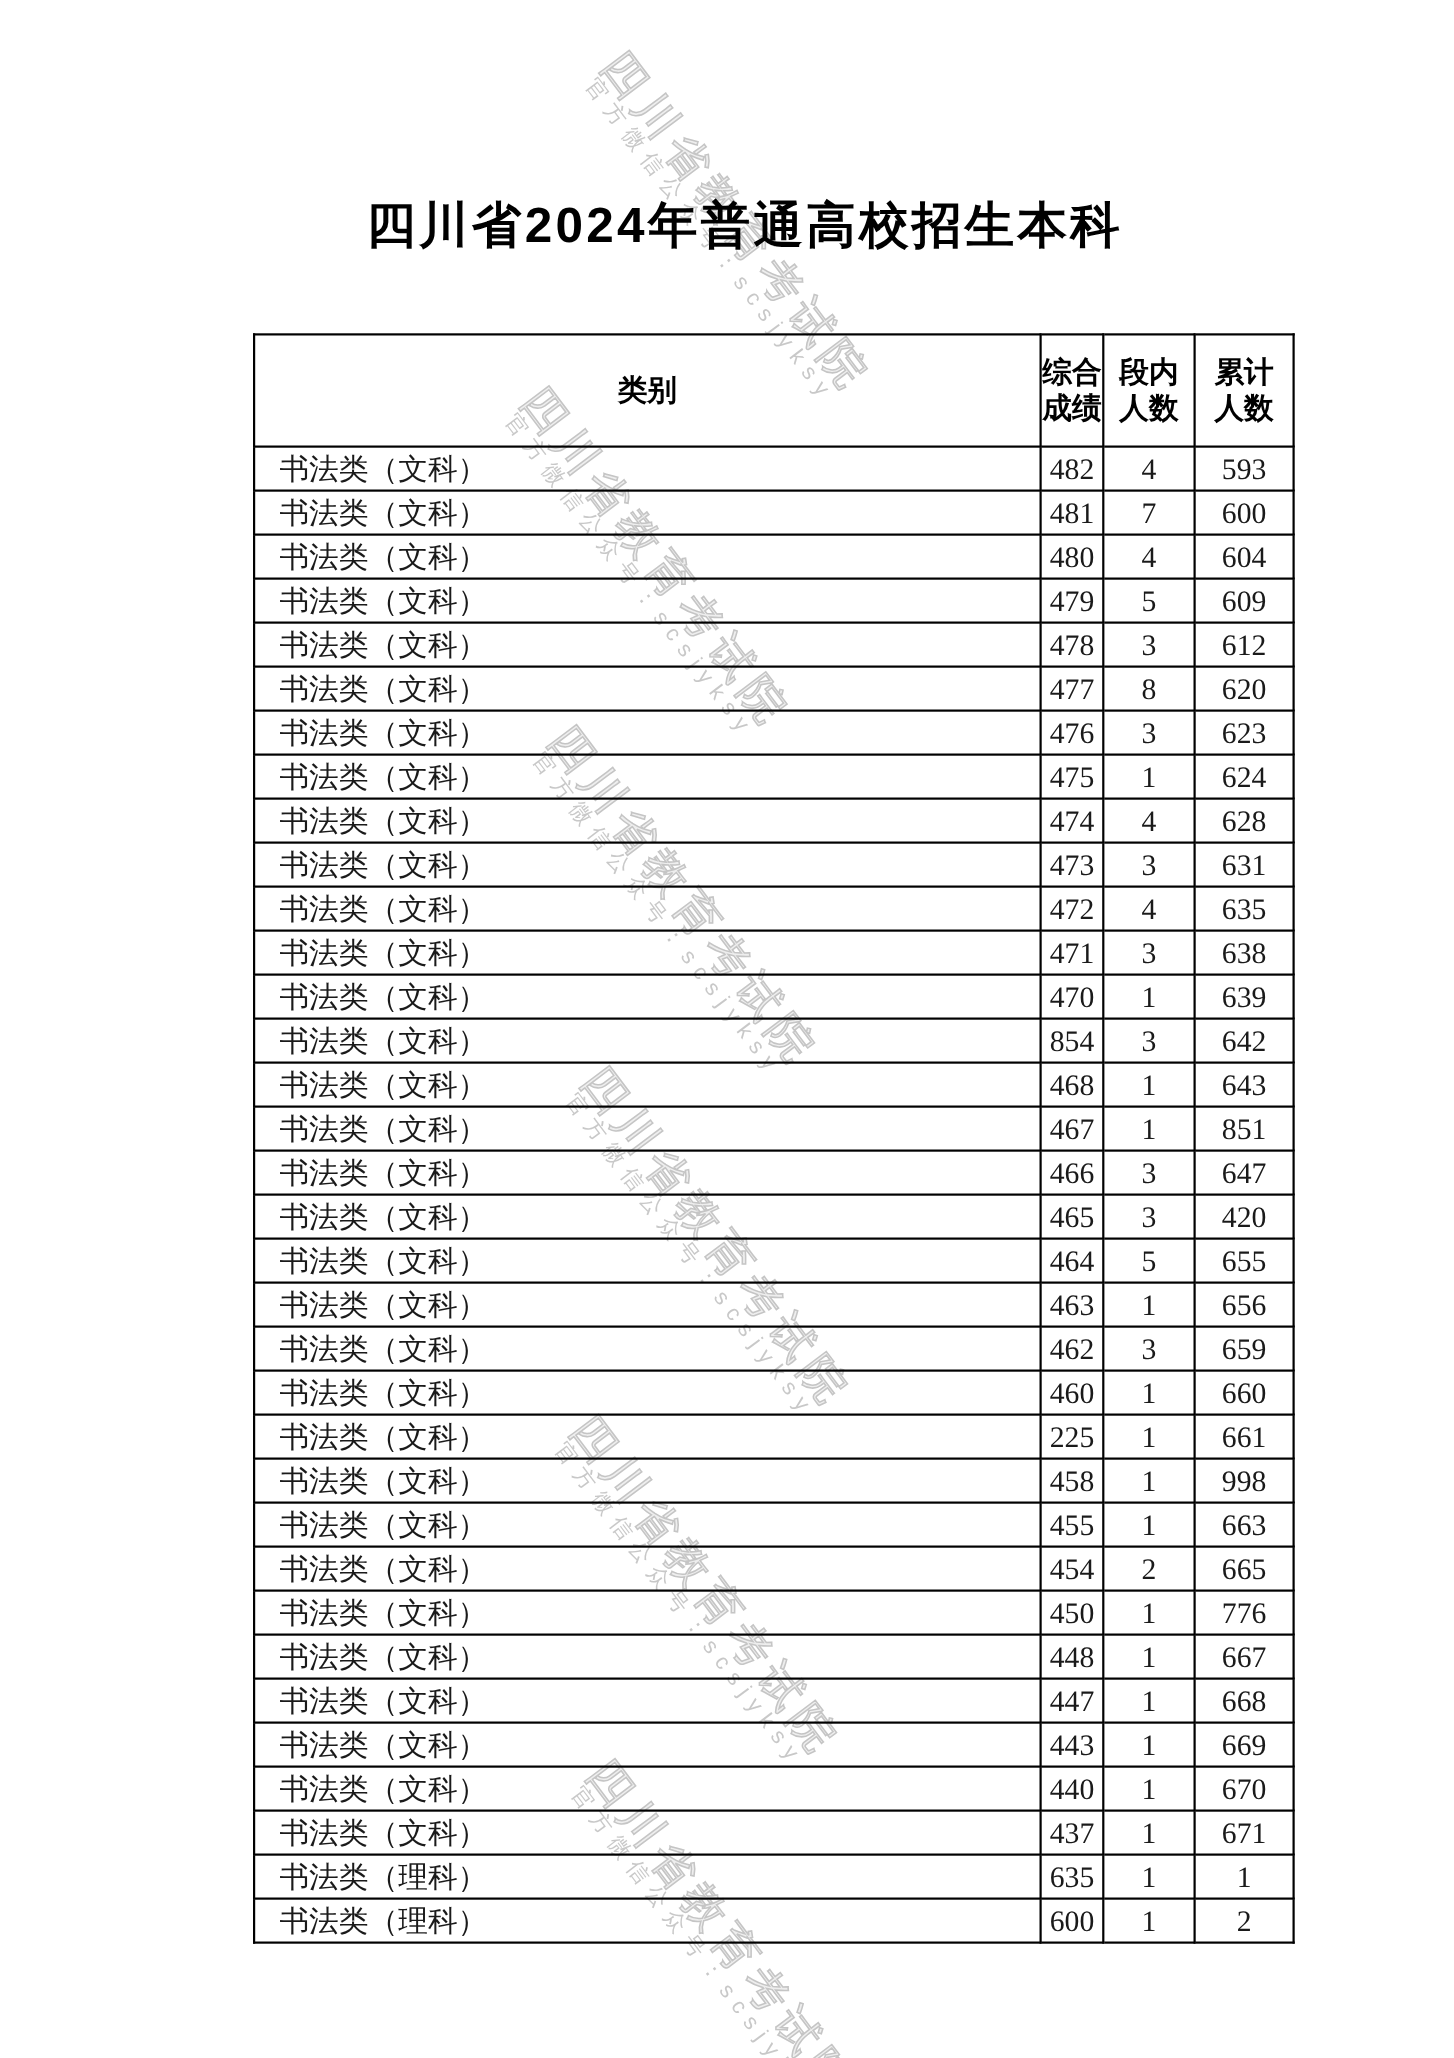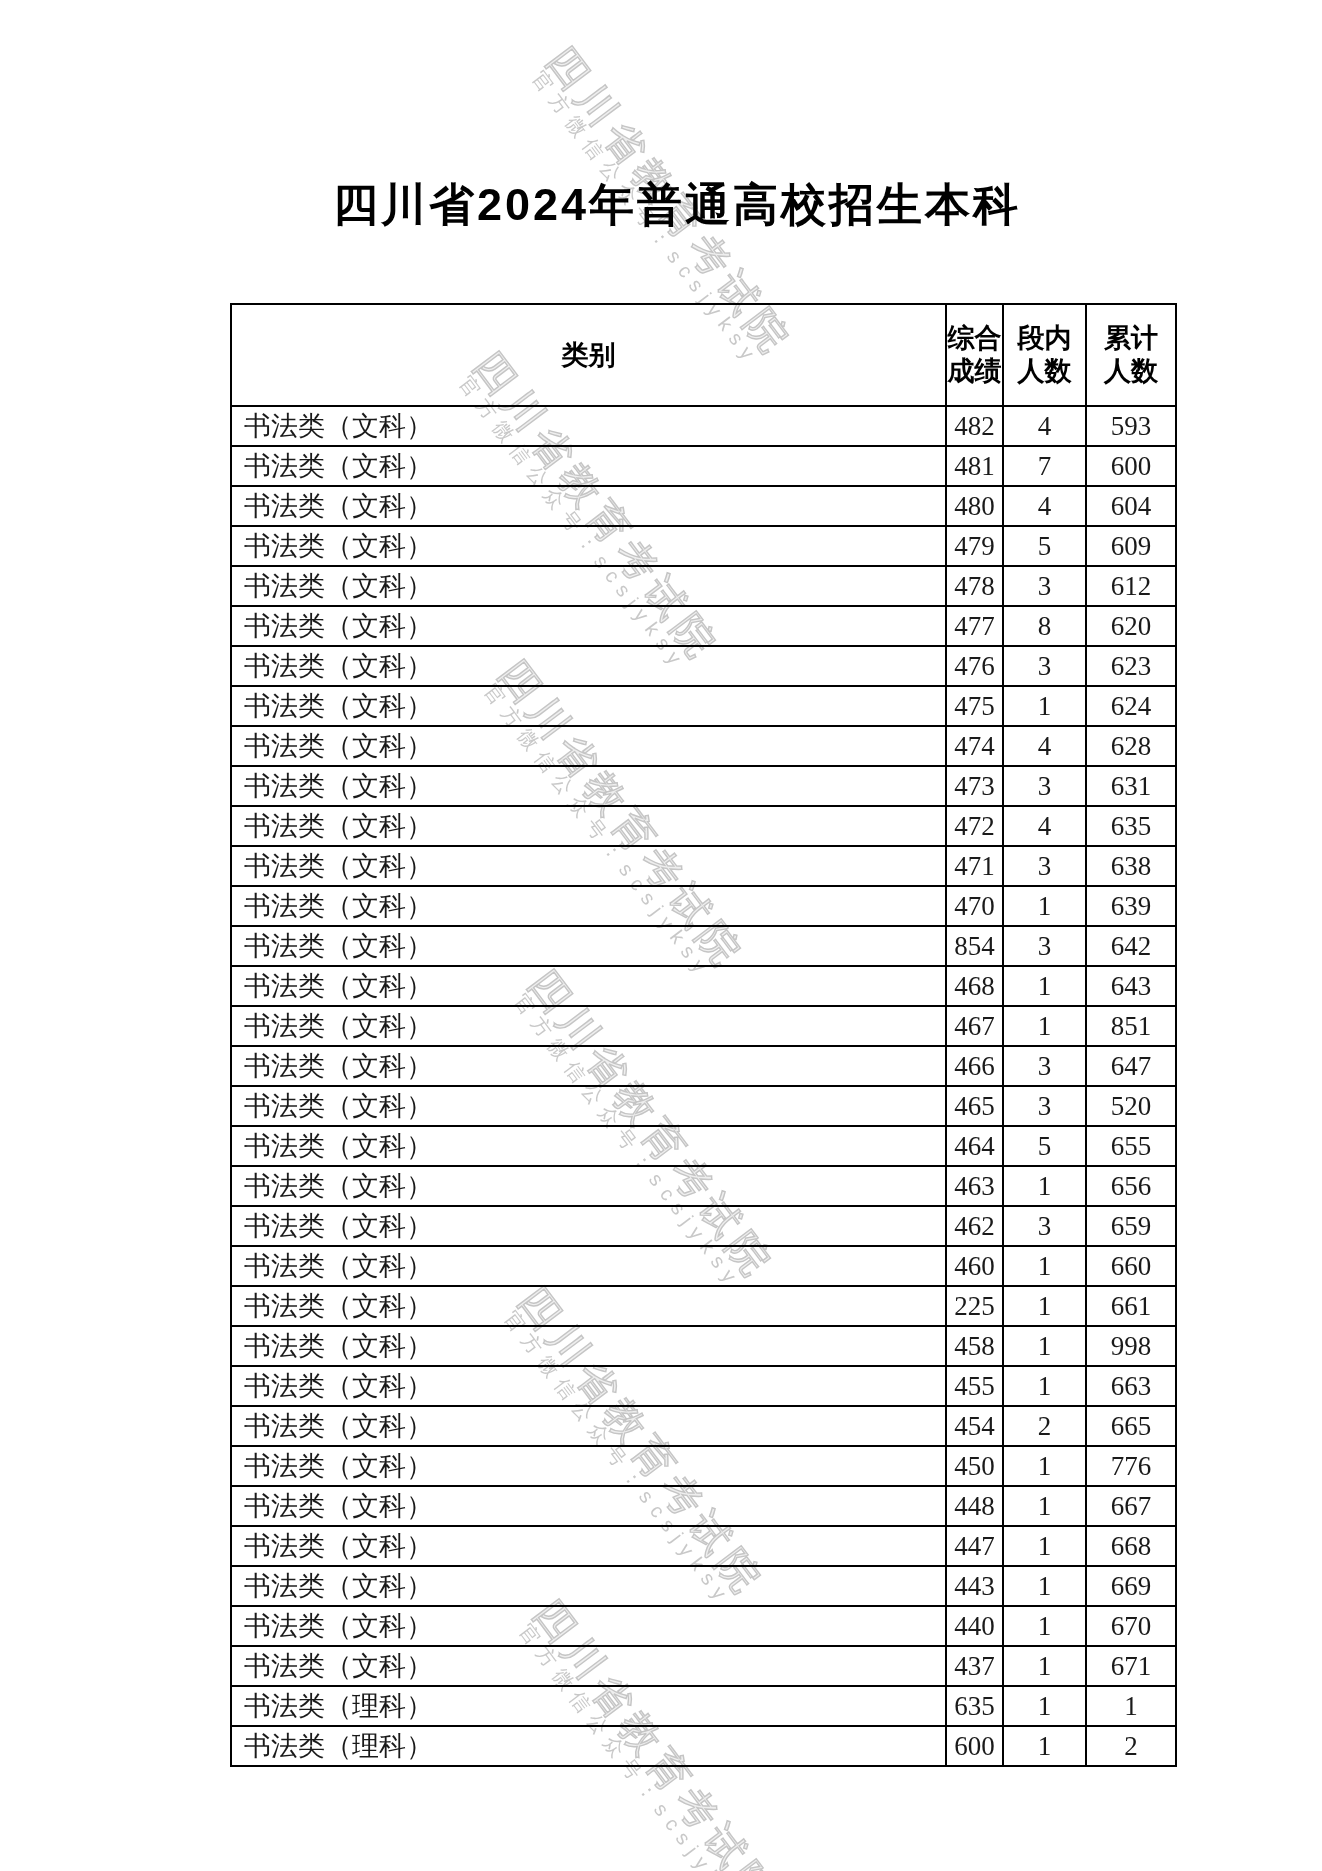--- a/index.html
+++ b/index.html
@@ -90,21 +90,21 @@
     white-space: pre-line;
     color: #000000;
   }
   .score-table td {
     height: 38px;
     font-family: "Liberation Serif", "DejaVu Serif", serif;
     font-size: 27px;
     vertical-align: middle;
     color: #1a1a1a;
   }
-  td.cell-category { text-align: left; padding-left: 12px; }
+  td.cell-category { text-align: left; padding-left: 22px; }
   td.cell-num { text-align: center; }
 </style>
 </head>
 <body>
 
 <div class="page">
 
   <div class="wm-layer">
     <div class="wm" style="left:578px; top:35px;">
       <div class="wm-main">四川省教育考试院</div>
@@ -254,21 +254,21 @@
         <tr>
     <td class="cell-category">书法类（文科）</td>
     <td class="cell-num">466</td>
     <td class="cell-num">3</td>
     <td class="cell-num">647</td>
   </tr>
         <tr>
     <td class="cell-category">书法类（文科）</td>
     <td class="cell-num">465</td>
     <td class="cell-num">3</td>
-    <td class="cell-num">520</td>
+    <td class="cell-num">420</td>
   </tr>
         <tr>
     <td class="cell-category">书法类（文科）</td>
     <td class="cell-num">464</td>
     <td class="cell-num">5</td>
     <td class="cell-num">655</td>
   </tr>
         <tr>
     <td class="cell-category">书法类（文科）</td>
     <td class="cell-num">463</td>

